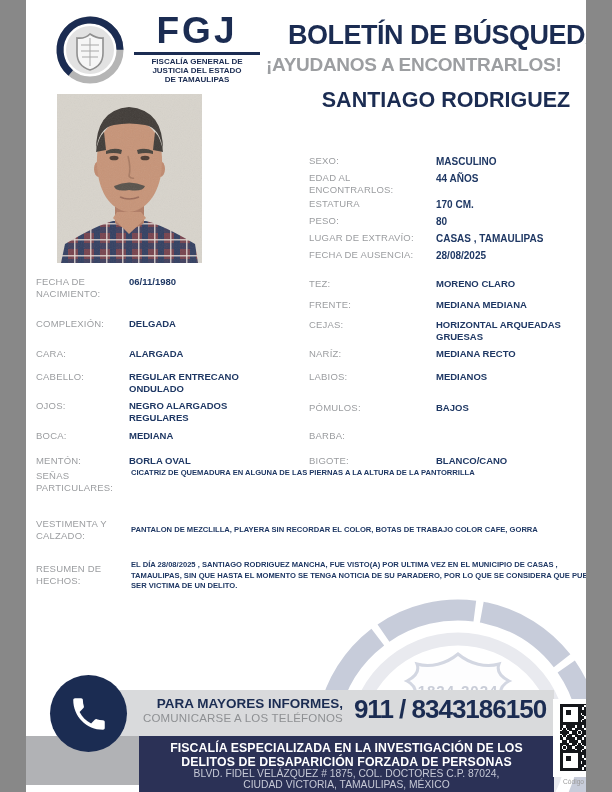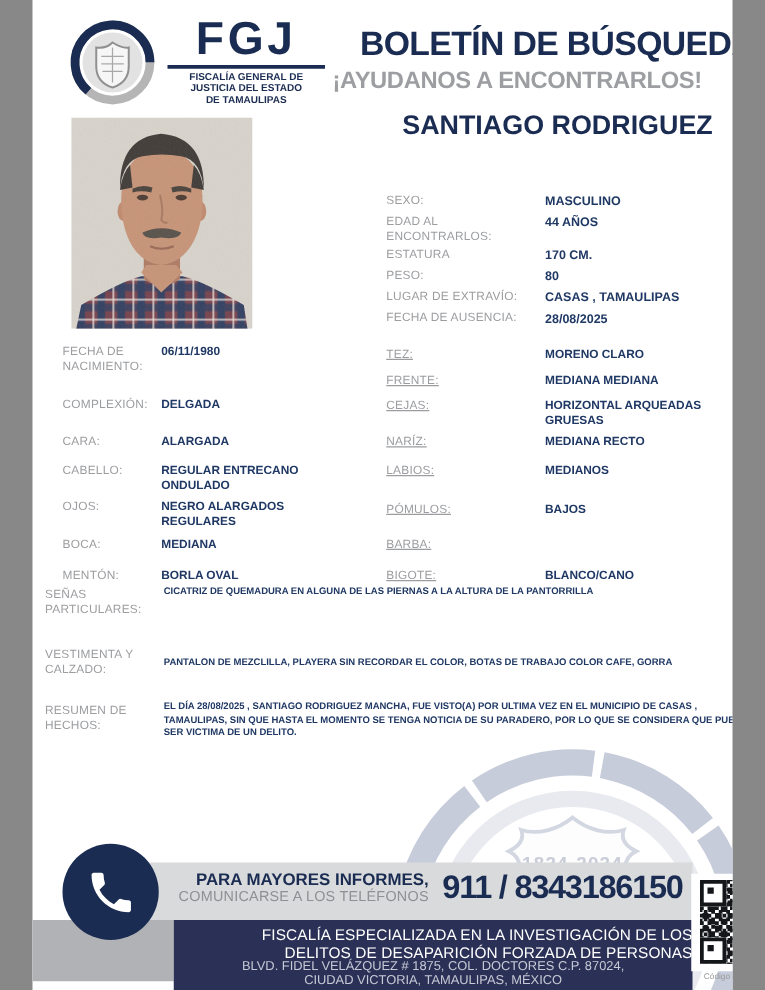--- a/index.html
+++ b/index.html
@@ -24,42 +24,42 @@
        color:#1b2c52;z-index:2;}
   
   #photo{left:31px;top:94px;width:145px;height:169px;z-index:2;}
   
   .row{position:absolute;z-index:2;}
   .row .lbl{position:absolute;left:0;top:0;}
   .row .val{position:absolute;top:0;}
   .top-row .lbl{width:120px;}
   .top-row .val{left:127px;width:195px;}
   .left-row{left:10px;}
-  .left-row .lbl{width:88px;margin-left:14px;}
+  .left-row .lbl{width:88px;}
   .left-row .val{left:93px;width:125px;font-size:9.5px;}
   .right-row{left:283px;}
-  .right-row .lbl{width:122px;text-decoration:underline;}
+  .right-row .lbl{width:122px;}
   .right-row .val{left:127px;width:160px;font-size:9.5px;}
   .sec-row{left:10px;z-index:2;}
   .sec-row .lbl{width:90px;}
   .sec-row .val-sm{position:absolute;left:95px;top:0;width:505px;}
   
   #watermark{left:272px;top:592px;width:320px;height:200px;z-index:1;}
   
   #gray-rect{left:0;top:736px;width:113px;height:49px;background:#b1b2b5;z-index:3;}
   #light-band{left:85px;top:690px;width:443px;height:46px;background:#d9dadc;z-index:3;}
   #info1{left:95px;top:696px;width:222px;text-align:right;font-weight:bold;
          font-size:13.5px;color:#1b2c52;z-index:4;}
   #info2{left:95px;top:712px;width:222px;text-align:right;font-size:11.5px;
          color:#8e9093;letter-spacing:.2px;z-index:4;}
   #phones{left:320px;top:694px;width:208px;text-align:center;font-weight:bold;
          font-size:26px;letter-spacing:-1px;color:#1b2c52;z-index:4;}
   #navy-band{left:113px;top:736px;width:415px;height:56px;background:#2b3156;z-index:3;}
-  .band-b{position:absolute;left:0;width:415px;text-align:right;color:#ffffff;
-         font-weight:normal;font-size:12.3px;letter-spacing:.1px;}
+  .band-b{position:absolute;left:0;width:415px;text-align:center;color:#ffffff;
+         font-weight:bold;font-size:12.3px;letter-spacing:.1px;}
   .band-r{position:absolute;left:0;width:415px;text-align:center;color:#c6c9d6;
          font-size:10.3px;}
   #phone-circle{left:24px;top:675px;width:77px;height:77px;border-radius:50%;
          background:#1b2c52;z-index:4;display:flex;align-items:center;justify-content:center;}
   #qr-box{left:527px;top:699px;width:82px;height:78px;background:#ffffff;z-index:4;}
   #qr{position:absolute;left:7px;top:5px;width:67px;height:67px;
       background:
         repeating-conic-gradient(#14161a 0% 25%, transparent 0% 50%) 0 0/6px 6px,
         repeating-conic-gradient(#14161a 0% 25%, #ffffff 0% 50%) 2px 1px/10px 10px;}
   .finder{position:absolute;width:15px;height:15px;border:3px solid #14161a;background:#fff;}

